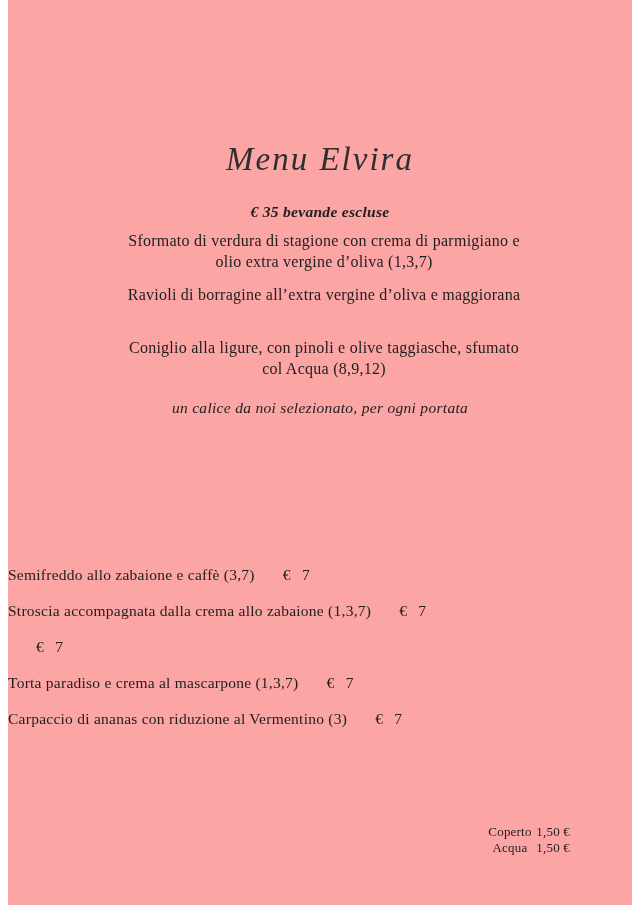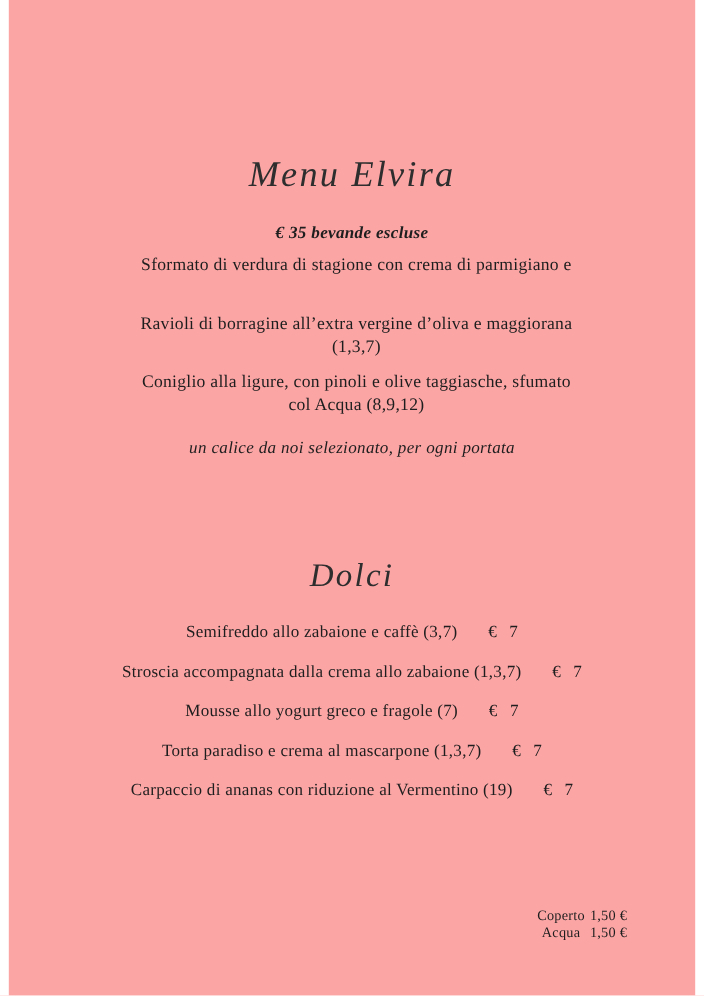--- a/index.html
+++ b/index.html
@@ -89,21 +89,20 @@
   }
 
   .desserts-list {
     position: absolute;
     top: 557px;
     left: 0;
     width: 100%;
   }
   .dessert-row {
     display: flex;
-    justify-content: center;
     align-items: baseline;
     line-height: 36px;
     font-size: 15.5px;
     letter-spacing: 0.25px;
     white-space: nowrap;
   }
   .dessert-price {
     margin-left: 28px;
     word-spacing: 7px;
   }
@@ -135,57 +134,55 @@
 <body>
 
 <div class="page">
 
   <h1 class="menu-title">Menu Elvira</h1>
 
   <div class="price-note">€ 35 bevande escluse</div>
 
   <div class="course course-1">
     <div>Sformato di verdura di stagione con crema di parmigiano e</div>
+    <div>olio extra vergine d’oliva (1,3,7)</div>
   </div>
 
   <div class="course course-2">
     <div>Ravioli di borragine all’extra vergine d’oliva e maggiorana</div>
-    <div>(1,3,7)</div>
   </div>
 
   <div class="course course-3">
     <div>Coniglio alla ligure, con pinoli e olive taggiasche, sfumato</div>
     <div>col Acqua (8,9,12)</div>
   </div>
 
   <div class="wine-pairing">
     <div>un calice da noi selezionato, per ogni portata</div>
   </div>
 
-  <h2 class="desserts-heading">Dolci</h2>
 
   <div class="desserts-list">
     <div class="dessert-row">
       <span class="dessert-name">Semifreddo allo zabaione e caffè (3,7)</span>
       <span class="dessert-price">€ 7</span>
     </div>
     <div class="dessert-row">
       <span class="dessert-name">Stroscia accompagnata dalla crema allo zabaione (1,3,7)</span>
       <span class="dessert-price">€ 7</span>
     </div>
     <div class="dessert-row">
-      <span class="dessert-name">Mousse allo yogurt greco e fragole (7)</span>
       <span class="dessert-price">€ 7</span>
     </div>
     <div class="dessert-row">
       <span class="dessert-name">Torta paradiso e crema al mascarpone (1,3,7)</span>
       <span class="dessert-price">€ 7</span>
     </div>
     <div class="dessert-row">
-      <span class="dessert-name">Carpaccio di ananas con riduzione al Vermentino (19)</span>
+      <span class="dessert-name">Carpaccio di ananas con riduzione al Vermentino (3)</span>
       <span class="dessert-price">€ 7</span>
     </div>
   </div>
 
   <div class="footer-block">
     <div class="footer-row">
       <span class="footer-label">Coperto</span>
       <span class="footer-price">1,50 €</span>
     </div>
     <div class="footer-row">

